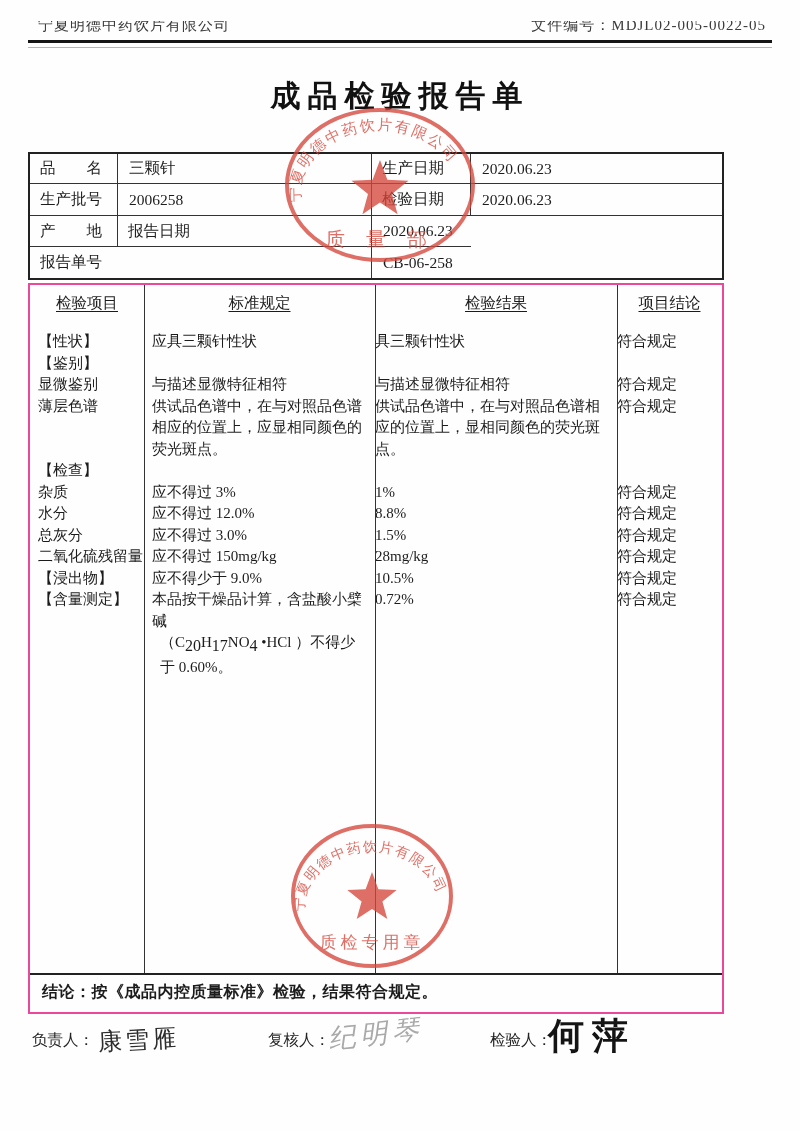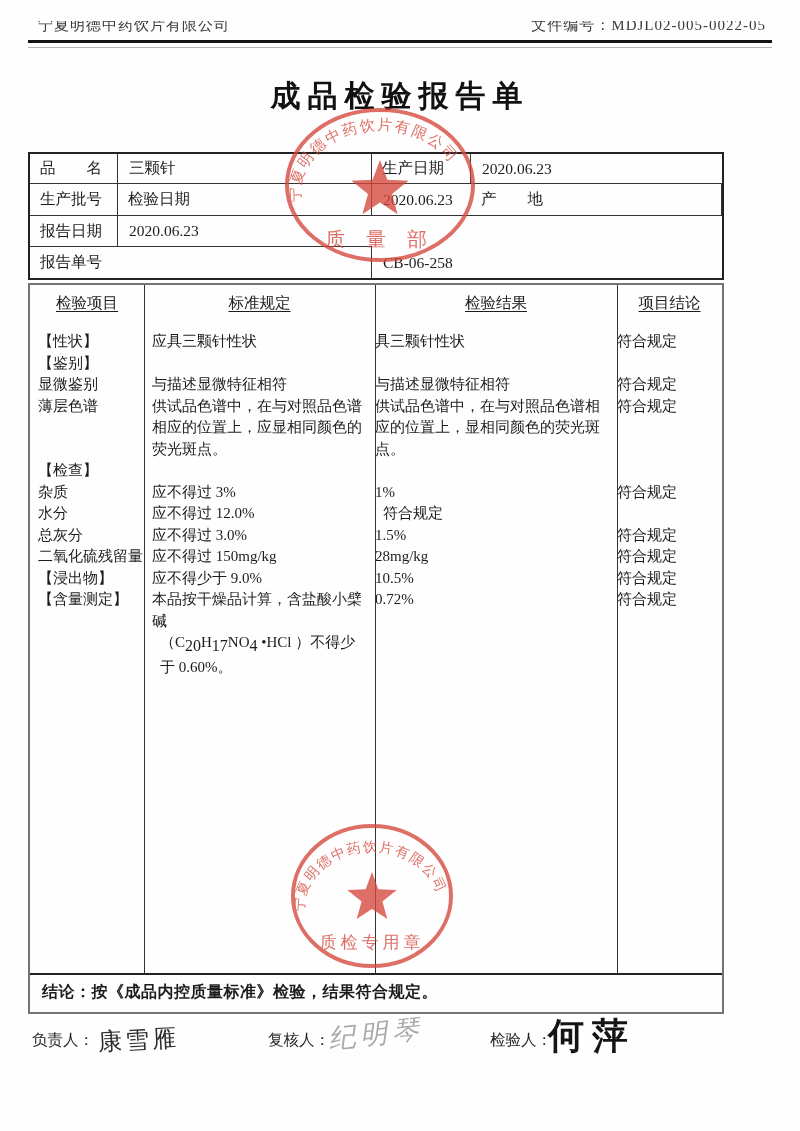--- a/index.html
+++ b/index.html
@@ -20,21 +20,21 @@
               display:grid;grid-template-columns:88px 254px 99px 1fr;
               grid-template-rows:30px 32px 31px 31px;font-size:15.5px;}
   .ic{border-right:1px solid #333;border-bottom:1px solid #333;display:flex;align-items:center;
       padding-left:10px;white-space:nowrap;}
   .ic.val{padding-left:11px;}
   .ic.lastcol{border-right:none;}
   .ic.lastrow{border-bottom:none;}
   .span2a{grid-column:1 / 3;}
   .span2b{grid-column:3 / 5;}
   
-  .main-table{position:absolute;left:28px;top:283px;width:692px;height:727px;border:2px solid #737373;}
+  .main-table{position:absolute;left:28px;top:283px;width:692px;height:727px;border:2px solid #ec4899;}
   .mt-body{position:relative;width:100%;height:690px;box-sizing:border-box;border-bottom:2px solid #222;}
   .vline{position:absolute;top:0;bottom:0;width:1px;background:#333;}
   .v1{left:114px;} .v2{left:345px;} .v3{left:587px;}
   .mt-header{display:flex;padding-top:8px;font-size:15.5px;}
   .mt-header .hc{text-align:center;}
   .mt-header .hc u{text-underline-offset:3px;}
   .hc1{width:114px;} .hc2{width:231px;} .hc3{width:242px;} .hc4{flex:1;}
   .mrow{display:flex;align-items:flex-start;font-size:15px;line-height:21.5px;}
   .rows-wrap{margin-top:17px;}
   .c1{width:106px;padding-left:8px;} .c2{width:217px;padding-left:8px;padding-right:6px;}
@@ -71,20 +71,21 @@
 
   <div class="title">成品检验报告单</div>
 
   <div class="info-table">
     <div class="ic">品　　名</div>
     <div class="ic val">三颗针</div>
     <div class="ic">生产日期</div>
     <div class="ic val lastcol">2020.06.23</div>
 
     <div class="ic">生产批号</div>
+    <div class="ic val">2006258</div>
     <div class="ic">检验日期</div>
     <div class="ic val lastcol">2020.06.23</div>
 
     <div class="ic">产　　地</div>
     <div class="ic">报告日期</div>
     <div class="ic val lastcol">2020.06.23</div>
 
     <div class="ic span2a lastrow">报告单号</div>
     <div class="ic val span2b lastcol lastrow">CB-06-258</div>
   </div>
@@ -135,20 +136,21 @@
         </div>
         <div class="mrow">
           <div class="c1">杂质</div>
           <div class="c2">应不得过 3%</div>
           <div class="c3">1%</div>
           <div class="c4">符合规定</div>
         </div>
         <div class="mrow">
           <div class="c1">水分</div>
           <div class="c2">应不得过 12.0%</div>
+          <div class="c3">8.8%</div>
           <div class="c4">符合规定</div>
         </div>
         <div class="mrow">
           <div class="c1">总灰分</div>
           <div class="c2">应不得过 3.0%</div>
           <div class="c3">1.5%</div>
           <div class="c4">符合规定</div>
         </div>
         <div class="mrow">
           <div class="c1">二氧化硫残留量</div>

